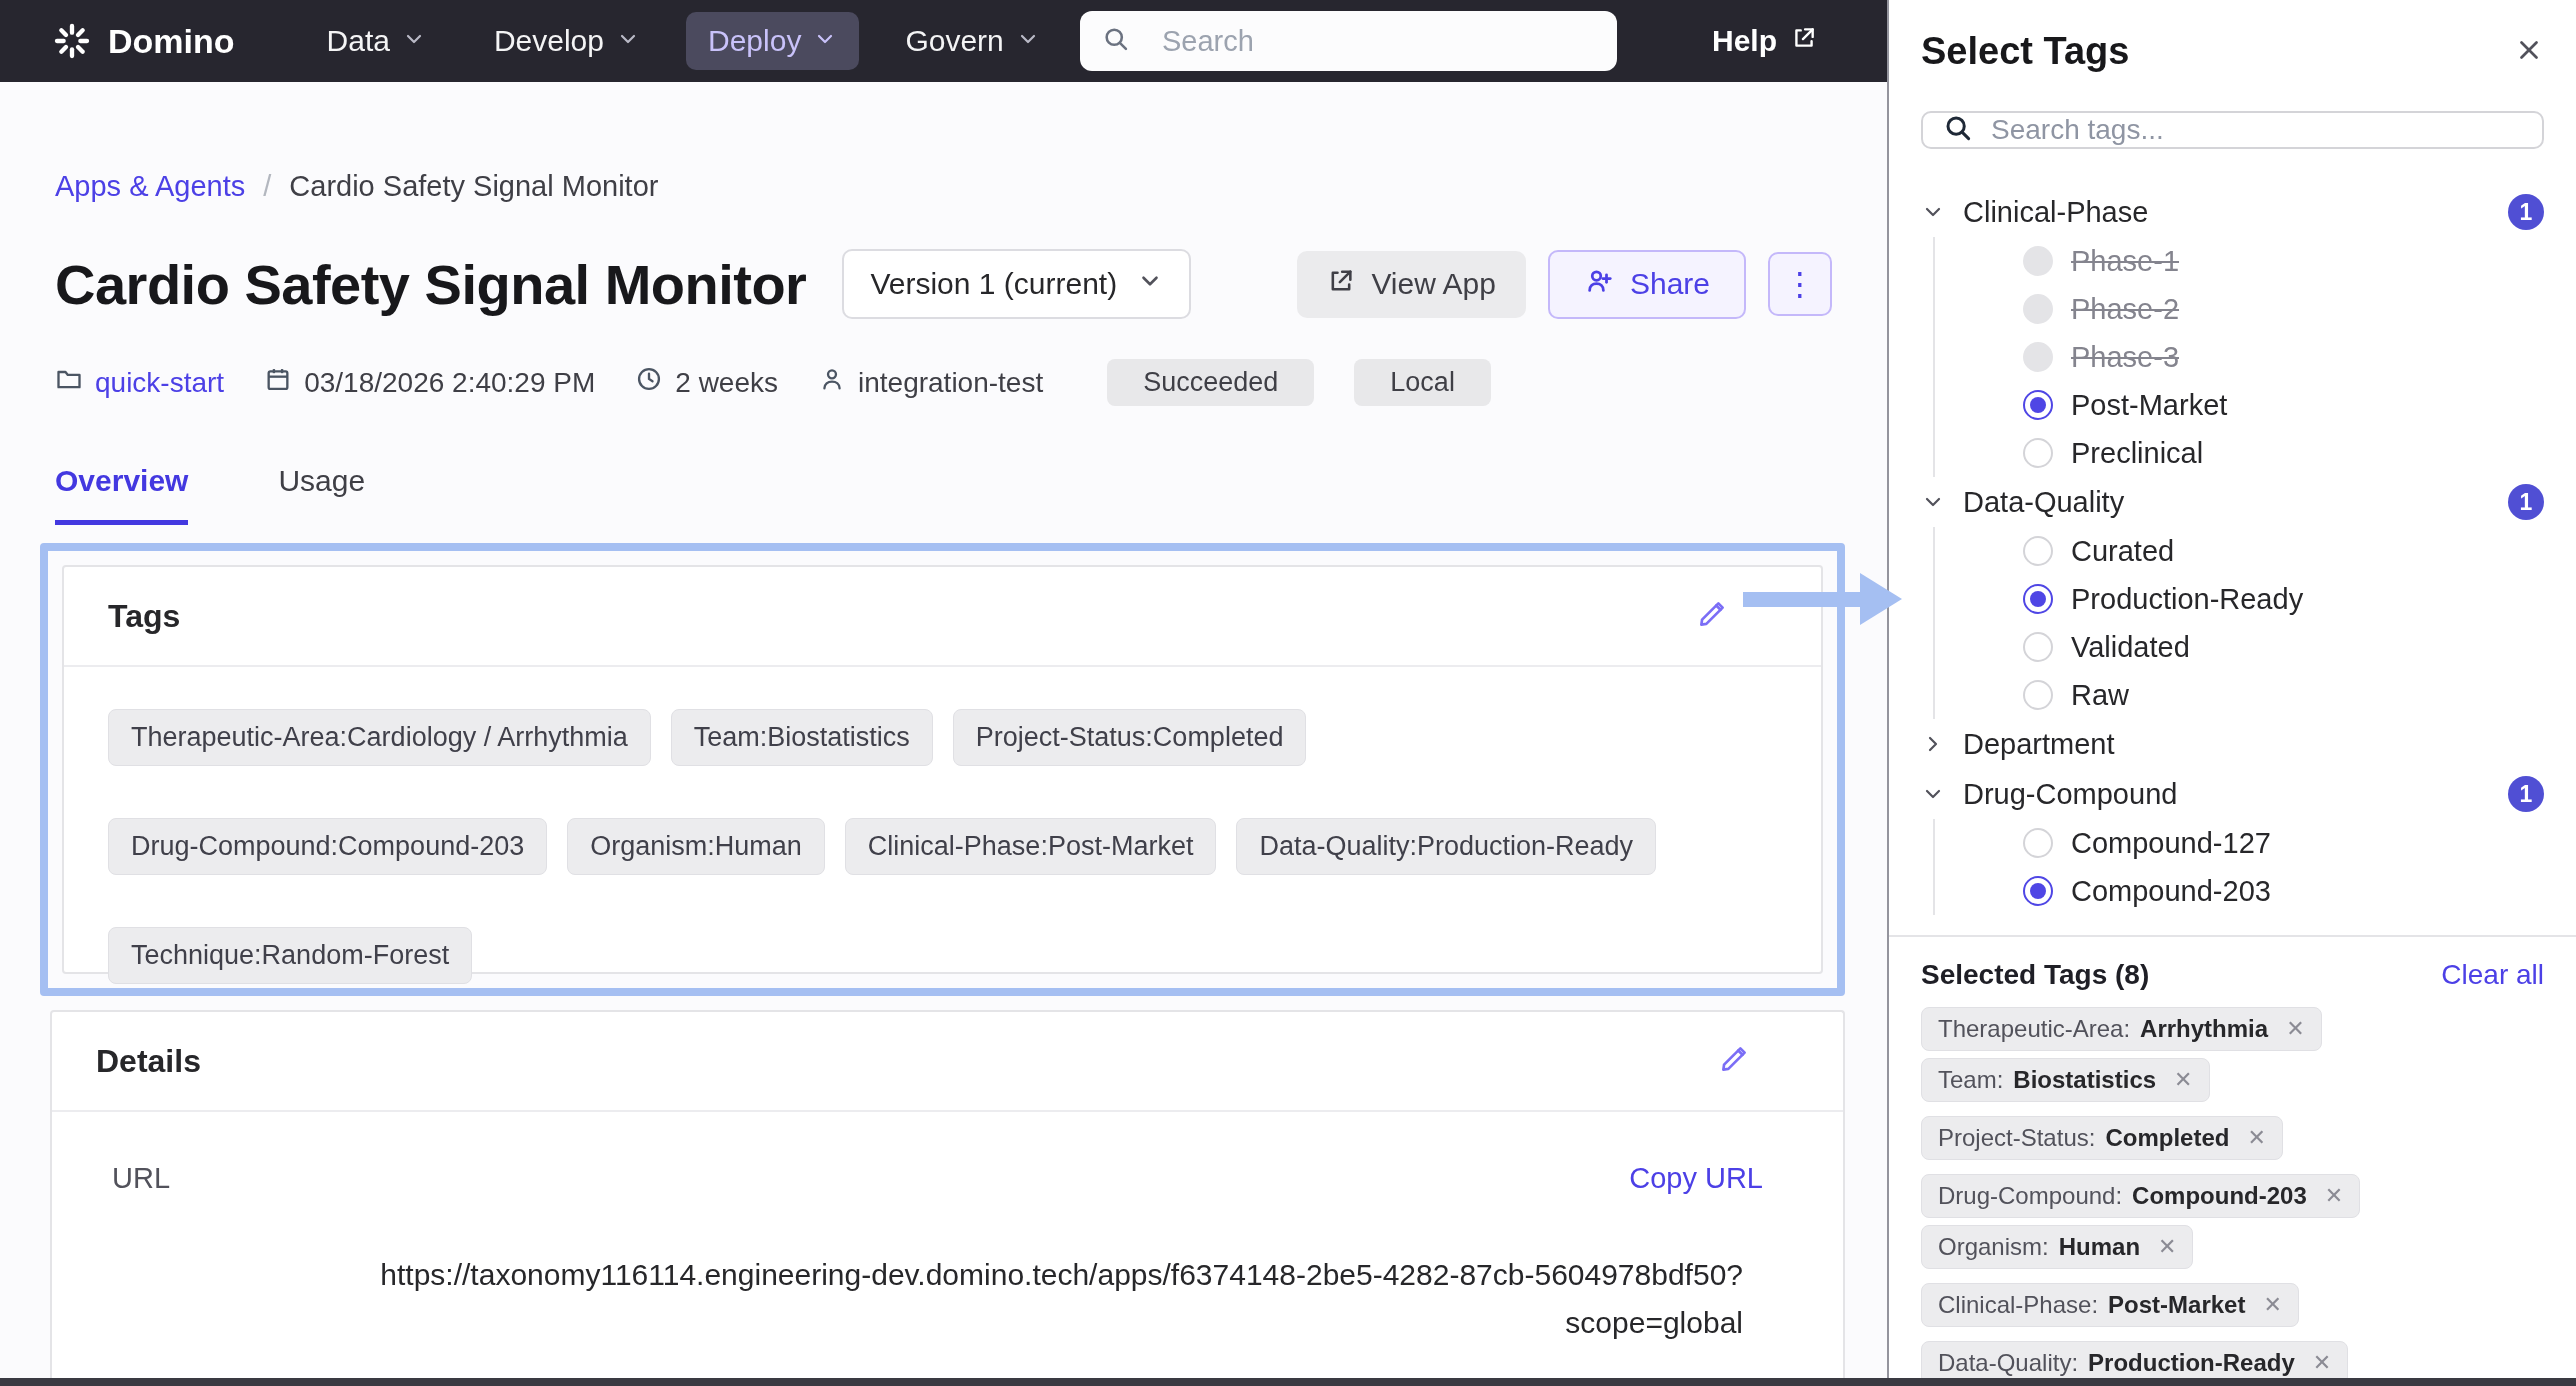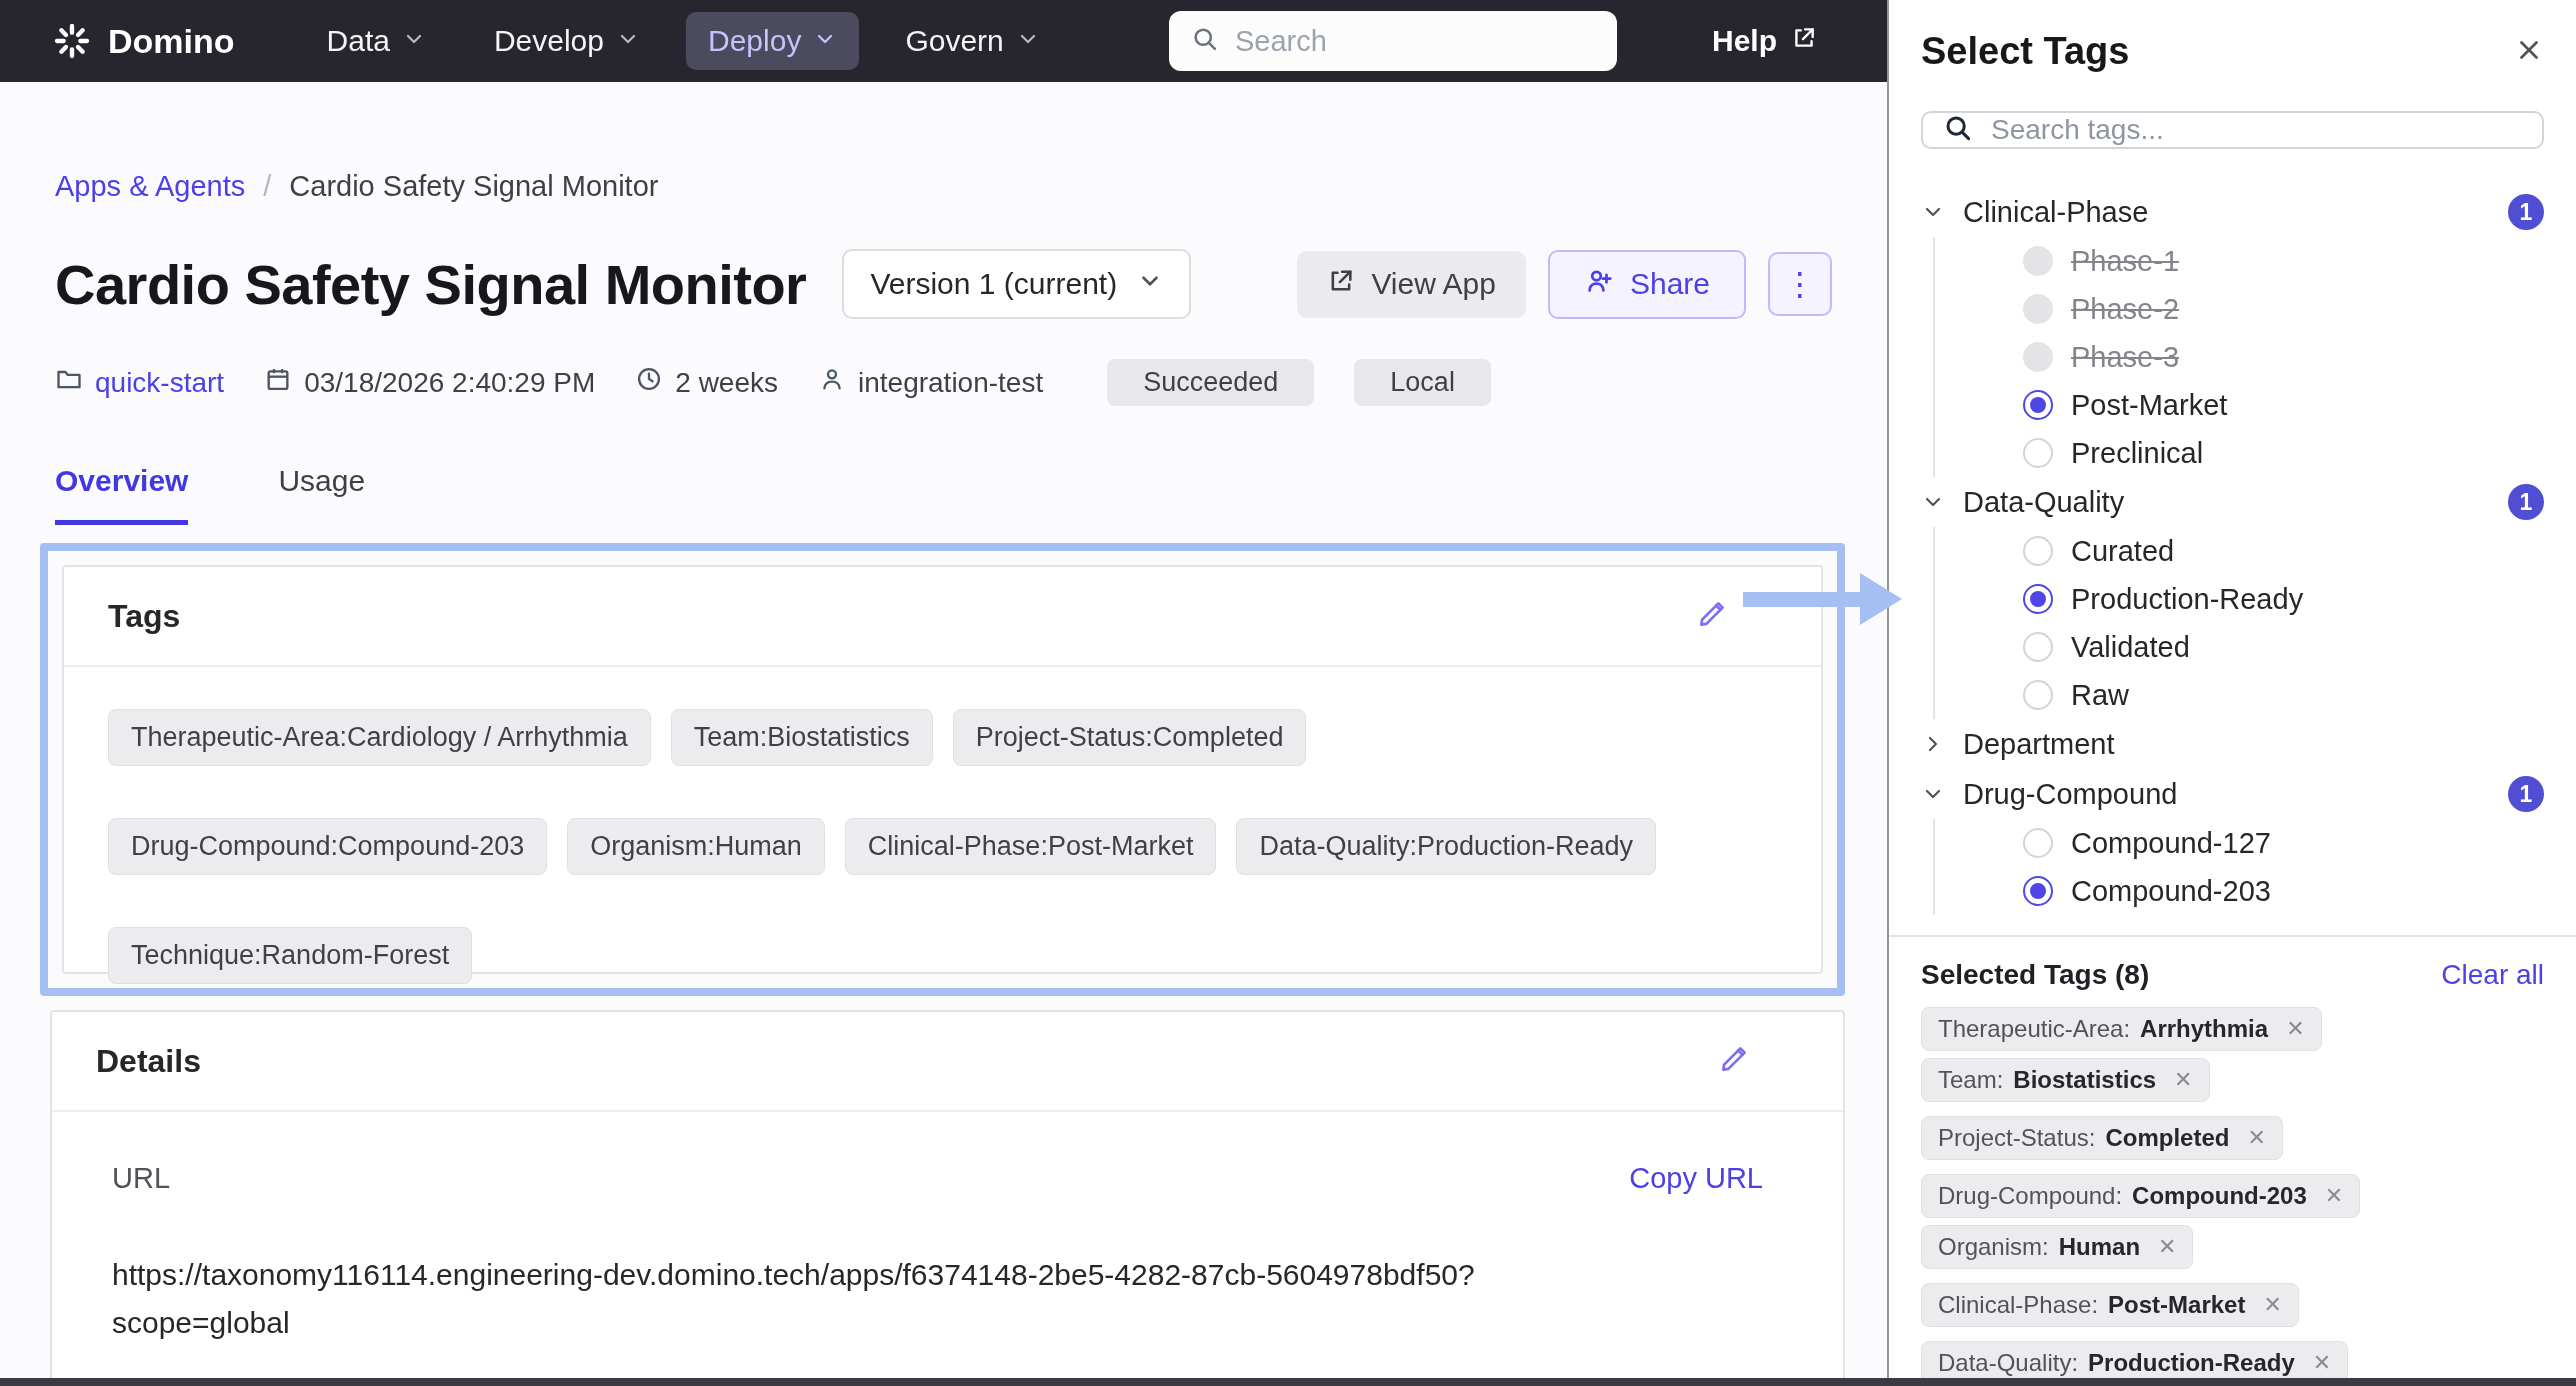--- a/index.html
+++ b/index.html
@@ -17,22 +17,22 @@
   .nav{ position:absolute; left:0; top:0; width:1887px; height:82px;
         background:var(--nav-bg); display:flex; align-items:center; padding:0 70px 0 52px; z-index:5;}
   .brand{ display:flex; align-items:center; gap:16px; color:#fff; font-size:34px; font-weight:700;}
   .brand svg{ display:block; }
   .nav-menu{ display:flex; align-items:center; gap:24px; margin-left:70px; }
   .nav-item{ display:flex; align-items:center; gap:12px; color:#f4f4f5; font-size:30px;
              padding:12px 22px; border-radius:10px; cursor:pointer; }
   .nav-item .chev{ color:#b9b9c6; }
   .nav-item.active{ background:#4b4a5e; color:#c9c2fa; }
   .nav-item.active .chev{ color:#c9c2fa; }
-  .nav-search{ margin-left:auto; width:448px; height:60px; background:#fcfcfd; border-radius:12px;
-               display:flex; align-items:center; gap:16px; padding:0 22px; }
+  .nav-search{ margin-left:auto; width:537px; height:60px; background:#fcfcfd; border-radius:12px;
+               display:flex; align-items:center; gap:32px; padding:0 22px; }
   .nav-search .ph{ color:#9ca3af; font-size:29px; }
   .nav-help{ display:flex; align-items:center; gap:14px; color:#fff; font-size:30px; font-weight:600; margin-left:95px; cursor:pointer;}
 
   
   .main{ position:absolute; left:0; top:82px; width:1887px; height:1305px; overflow:hidden; }
   .breadcrumb{ margin:88px 0 0 55px; display:flex; gap:18px; font-size:29px; align-items:center;}
   .breadcrumb .bc-link{ color:var(--accent); cursor:pointer; }
   .breadcrumb .bc-sep{ color:#b3b7bf; }
   .breadcrumb .bc-cur{ color:#3f3f46; }
 
@@ -72,21 +72,21 @@
   .pill{ background:var(--pill-bg); border:1px solid #e0e0e4; border-radius:8px; padding:12px 22px;
          font-size:27px; color:#40404a; cursor:pointer; white-space:nowrap;}
   .flex-break{ flex-basis:100%; height:0; }
 
   
   .details-card{ margin:14px 0 0 50px; width:1795px; height:428px; border-bottom:none; }
   .details-body{ padding:50px 80px 0 60px; }
   .url-row{ display:flex; justify-content:space-between; align-items:center; }
   .lbl{ font-size:29px; color:var(--muted); font-weight:500; }
   .copy-url{ font-size:29px; color:var(--accent); cursor:pointer; }
-  .url-text{ margin-top:56px; max-width:1631px; font-size:30px; color:#27272a; line-height:48px; word-break:break-all;}
+  .url-text{ margin-top:56px; max-width:1631px; font-size:30px; color:#27272a; line-height:48px; word-break:break-all;text-align:right;}
 
   
   .arrow{ position:absolute; top:573px; left:1743px; z-index:40; display:flex; align-items:center;}
   .arrow .shaft{ width:117px; height:15px; background:var(--hl-blue); }
   .arrow .head{ width:0; height:0; border-top:26px solid transparent; border-bottom:26px solid transparent;
                 border-left:42px solid var(--hl-blue); }
 
   
   .panel{ position:absolute; left:1887px; top:0; width:689px; height:1386px; background:#fff;
           border-left:2px solid #94949d; padding:30px 32px 24px 32px; display:flex; flex-direction:column; z-index:10;}

